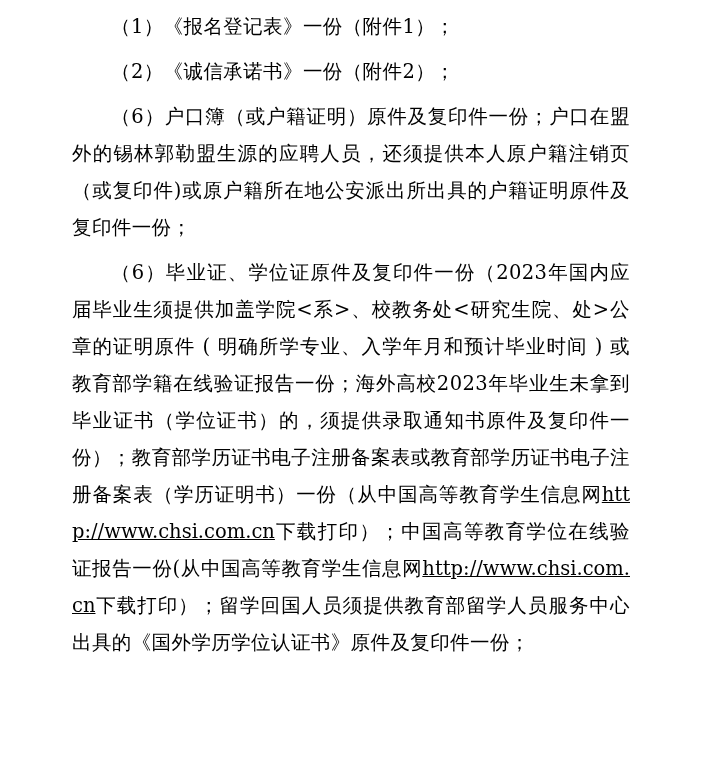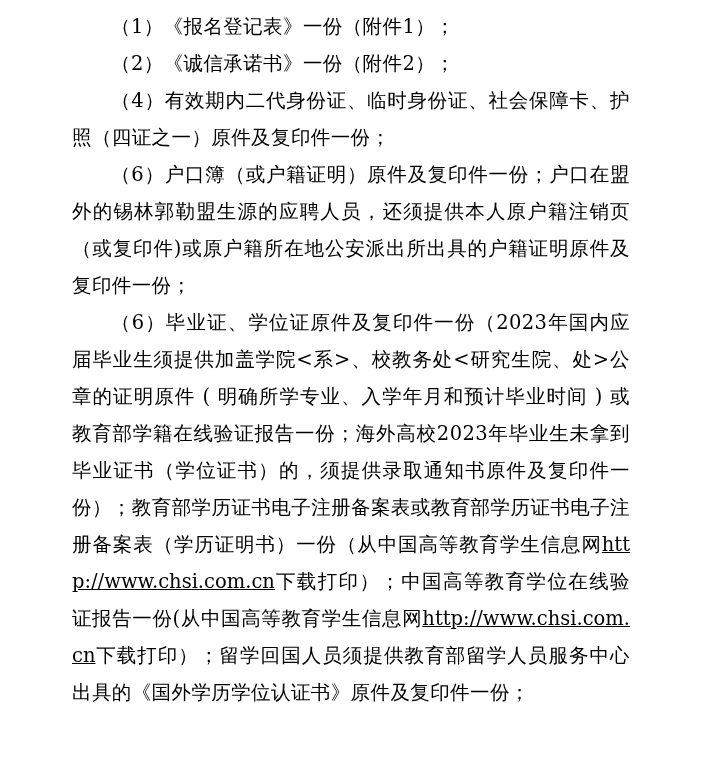--- a/index.html
+++ b/index.html
@@ -25,33 +25,32 @@
     font-size: 19.5px;
     line-height: 37px;
     text-align: justify;
     text-justify: inter-ideograph;
     text-indent: 2em;
     margin: 0;
     letter-spacing: 0.4px;
     word-break: break-all;
   }
   .para + .para {
-    margin-top: 0;
+    margin-top: 8px;
   }
   .link {
     font-family: "DejaVu Serif", "Liberation Serif", serif;
     text-decoration: underline;
     letter-spacing: 0;
   }
 </style>
 </head>
 <body>
 
 <div class="page">
 
   <p class="para">（1）《报名登记表》一份（附件1）；</p>
   <p class="para">（2）《诚信承诺书》一份（附件2）；</p>
-  <p class="para">（4）有效期内二代身份证、临时身份证、社会保障卡、护照（四证之一）原件及复印件一份；</p>
   <p class="para">（6）户口簿（或户籍证明）原件及复印件一份；户口在盟外的锡林郭勒盟生源的应聘人员，还须提供本人原户籍注销页（或复印件)或原户籍所在地公安派出所出具的户籍证明原件及复印件一份；</p>
 
   <p class="para"><span>（6）毕业证、学位证原件及复印件一份（2023年国内应届毕业生须提供加盖学院&lt;系&gt;、校教务处&lt;研究生院、处&gt;公章的证明原件 ( 明确所学专业、入学年月和预计毕业时间 ) 或教育部学籍在线验证报告一份；海外高校2023年毕业生未拿到毕业证书（学位证书）的，须提供录取通知书原件及复印件一份）；教育部学历证书电子注册备案表或教育部学历证书电子注册备案表（学历证明书）一份（从中国高等教育学生信息网</span><span class="link">http://www.chsi.com.cn</span><span>下载打印）；中国高等教育学位在线验证报告一份(从中国高等教育学生信息网</span><span class="link">http://www.chsi.com.cn</span><span>下载打印）；留学回国人员须提供教育部留学人员服务中心出具的《国外学历学位认证书》原件及复印件一份；</span></p>
 
 </div>
 
 </body></html>

